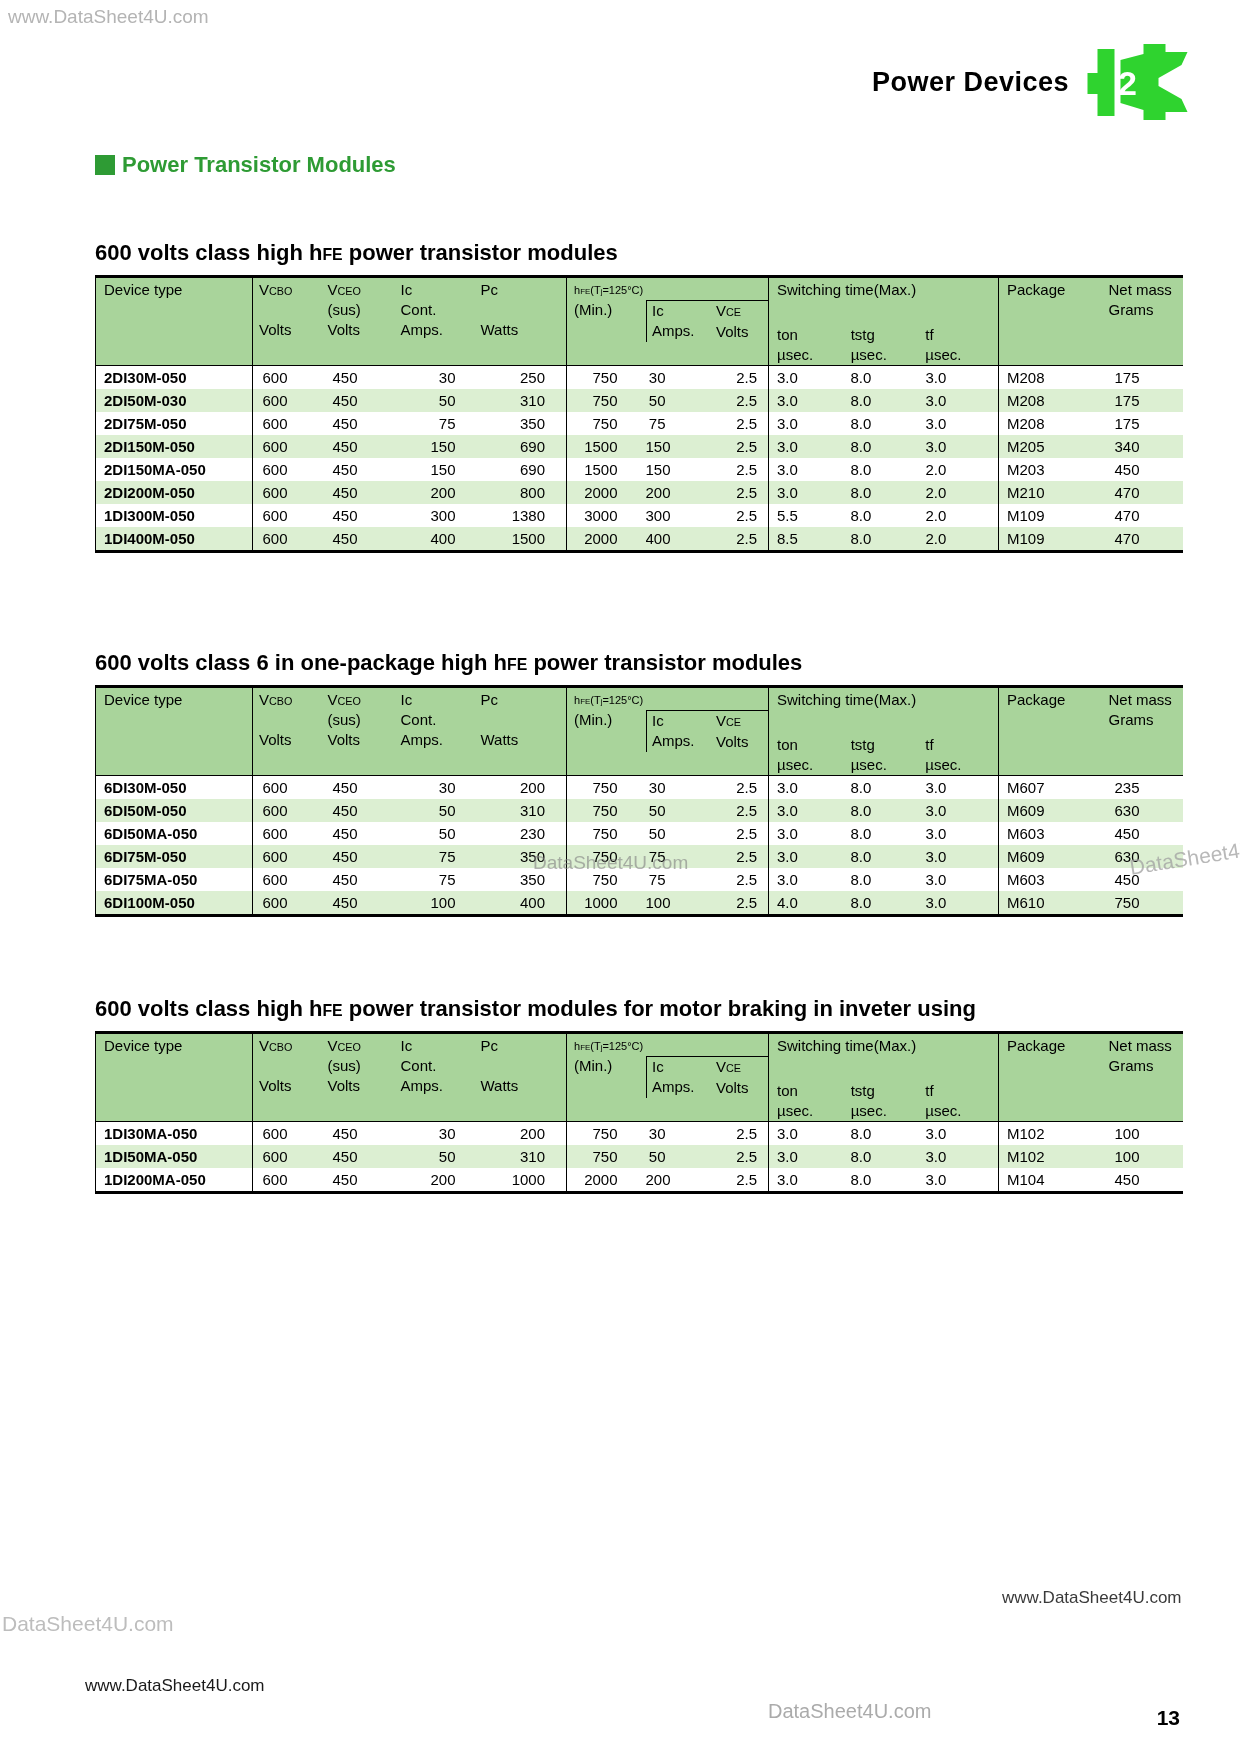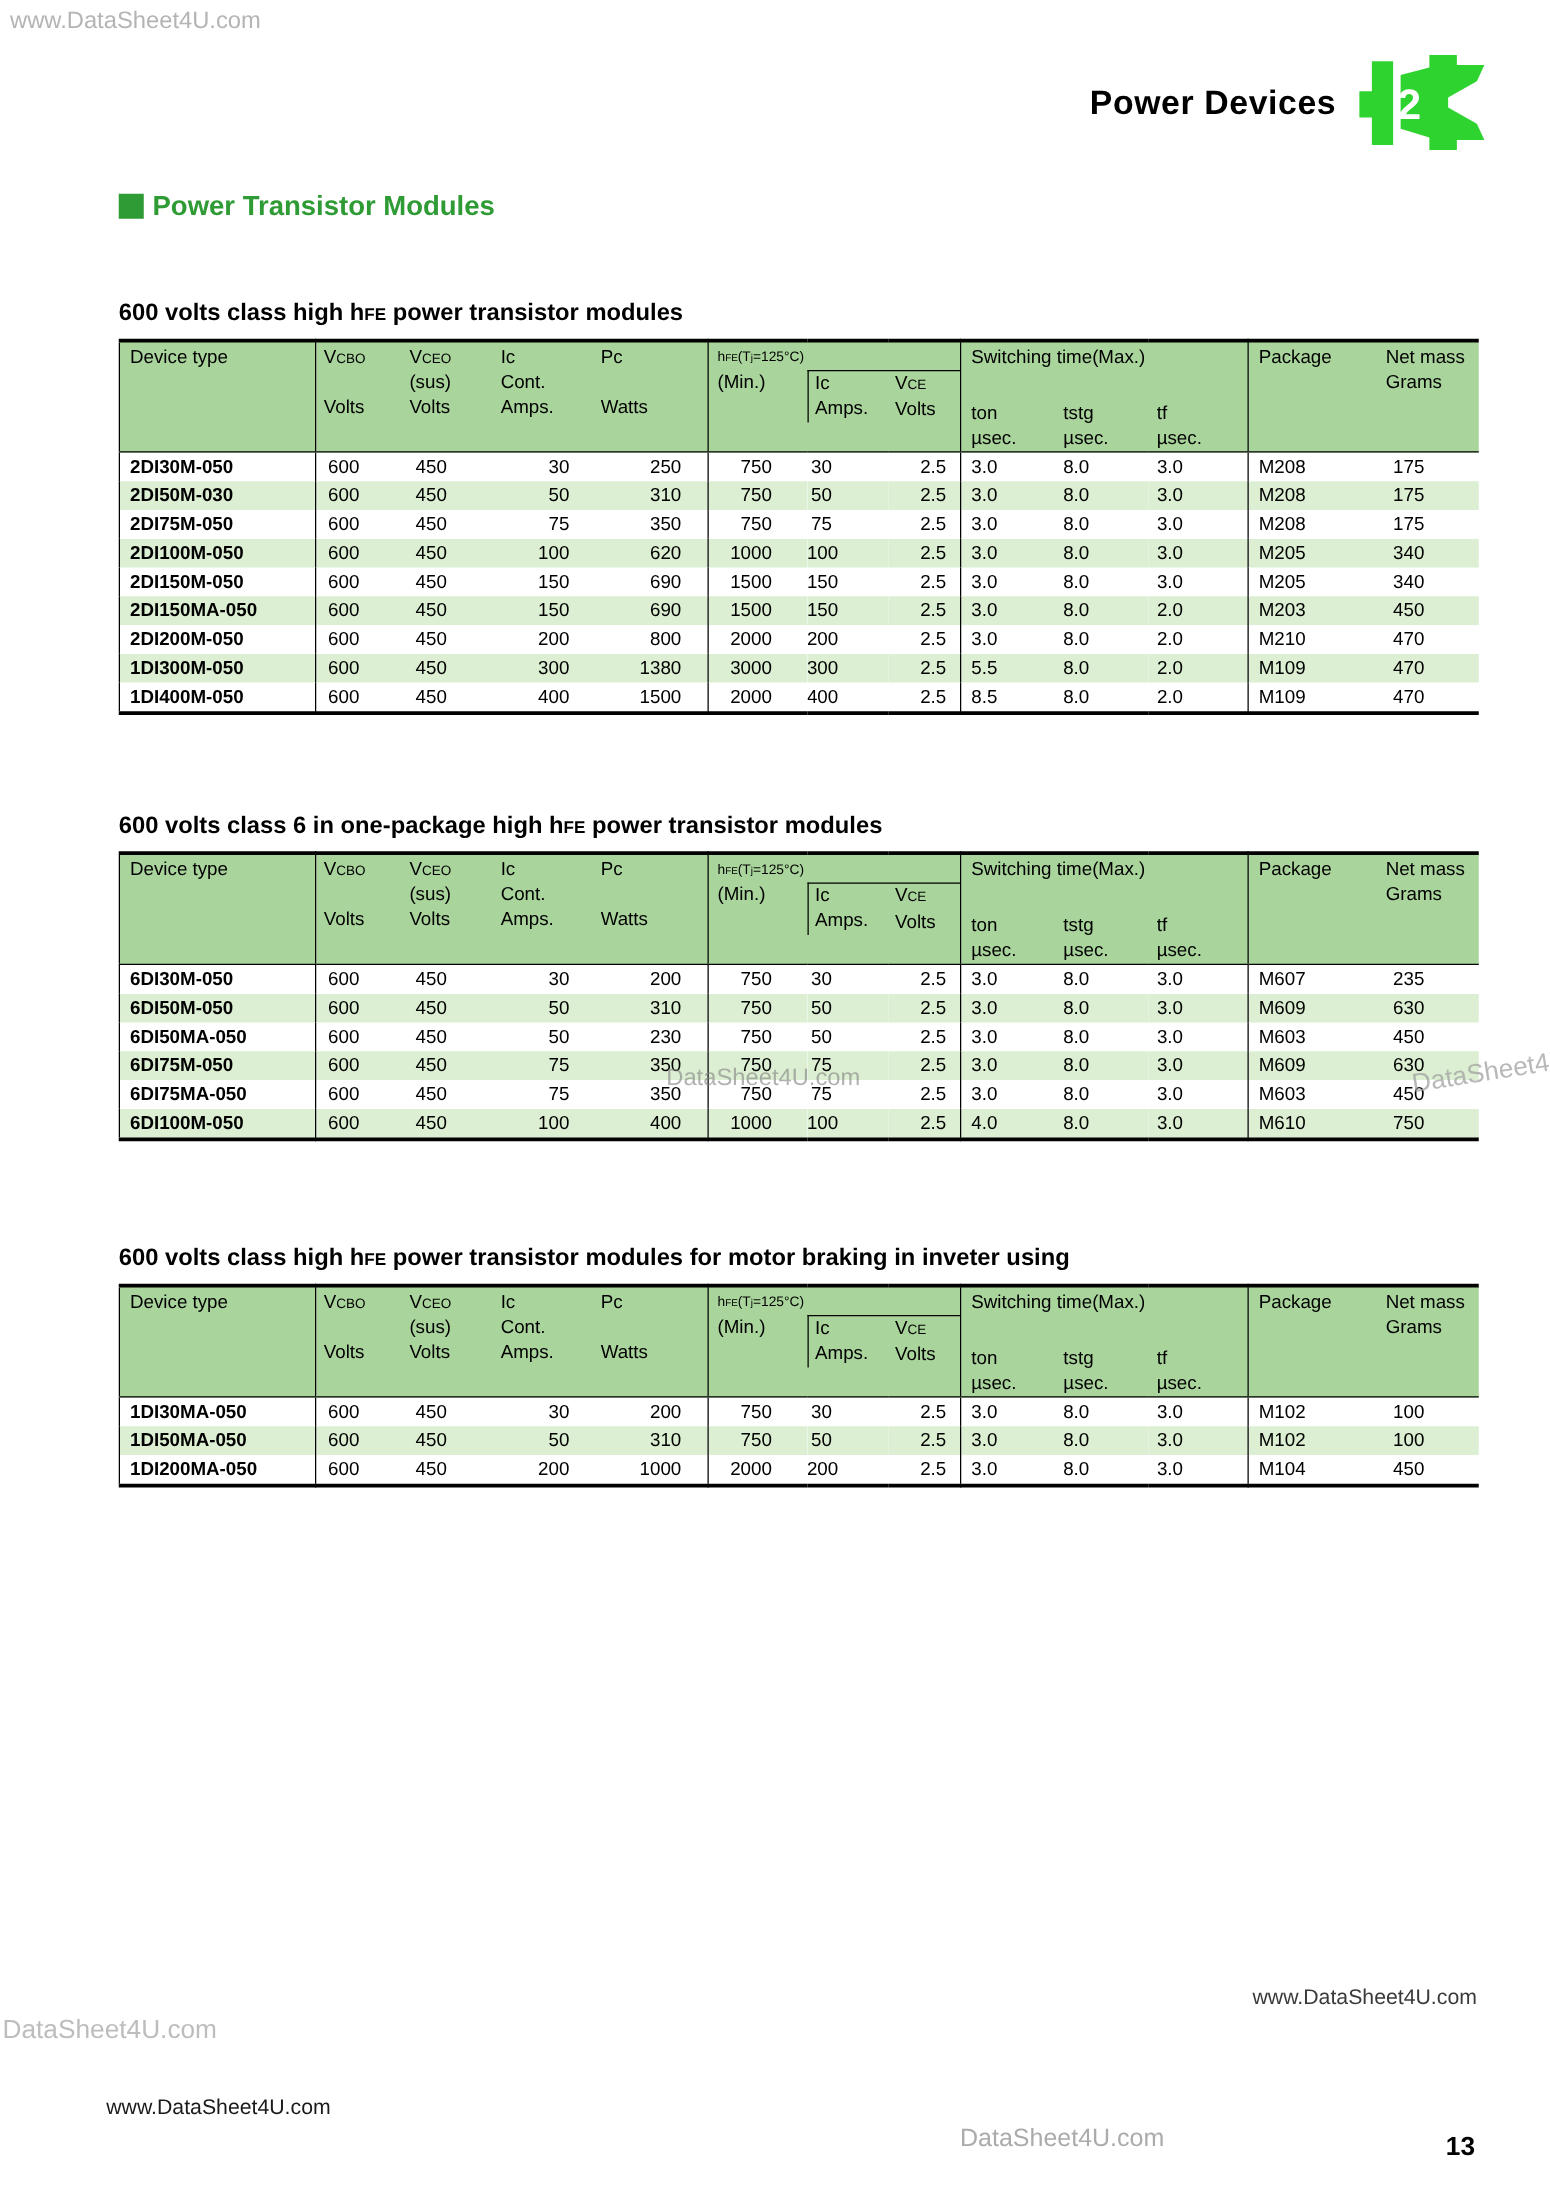--- a/index.html
+++ b/index.html
@@ -25,21 +25,21 @@
   .masthead .title{font-size:27px;font-weight:bold;letter-spacing:.5px;}
   
   .section-heading{position:absolute;left:95px;top:152px;display:flex;align-items:center;}
   .section-heading .bullet{width:20px;height:20px;background:var(--heading_green);margin-right:7px;}
   .section-heading .txt{font-size:22px;font-weight:bold;color:var(--heading_green);}
   
   .spec{position:absolute;left:95px;width:1087px;}
   .sec1{top:240px;}
   .sec2{top:650px;}
   .sec3{top:996px;}
-  .caption{margin:0 0 9px 0;font-size:19px;font-weight:bold;}
+  .caption{margin:0 0 9px 0;font-size:22px;font-weight:bold;}
   table.spec-table{
     table-layout:fixed;width:1087px;border-collapse:collapse;
     border-top:3px solid #000;border-bottom:3px solid #000;border-left:1px solid #000;
   }
   col.w1{width:157px}col.w2{width:43px}col.w3{width:72px}col.w4{width:96px}
   col.w5{width:103px}col.w6{width:79px}col.w7{width:65px}col.w8{width:58px}
   col.w9{width:75px}col.w10{width:75px}col.w11{width:80px}col.w12{width:97px}col.w13{width:87px}
   thead th{
     background:var(--header_bg);height:64px;vertical-align:top;
     font-weight:normal;font-size:15px;text-align:left;padding:2px 0 0 0;
@@ -233,35 +233,20 @@
             <td>750</td>
             <td>75</td>
             <td>2.5</td>
             <td>3.0</td>
             <td>8.0</td>
             <td>3.0</td>
             <td>M208</td>
             <td>175</td>
           </tr>
           <tr>
-            <td>2DI100M-050</td>
-            <td>600</td>
-            <td>450</td>
-            <td>100</td>
-            <td>620</td>
-            <td>1000</td>
-            <td>100</td>
-            <td>2.5</td>
-            <td>3.0</td>
-            <td>8.0</td>
-            <td>3.0</td>
-            <td>M205</td>
-            <td>340</td>
-          </tr>
-          <tr>
             <td>2DI150M-050</td>
             <td>600</td>
             <td>450</td>
             <td>150</td>
             <td>690</td>
             <td>1500</td>
             <td>150</td>
             <td>2.5</td>
             <td>3.0</td>
             <td>8.0</td>

